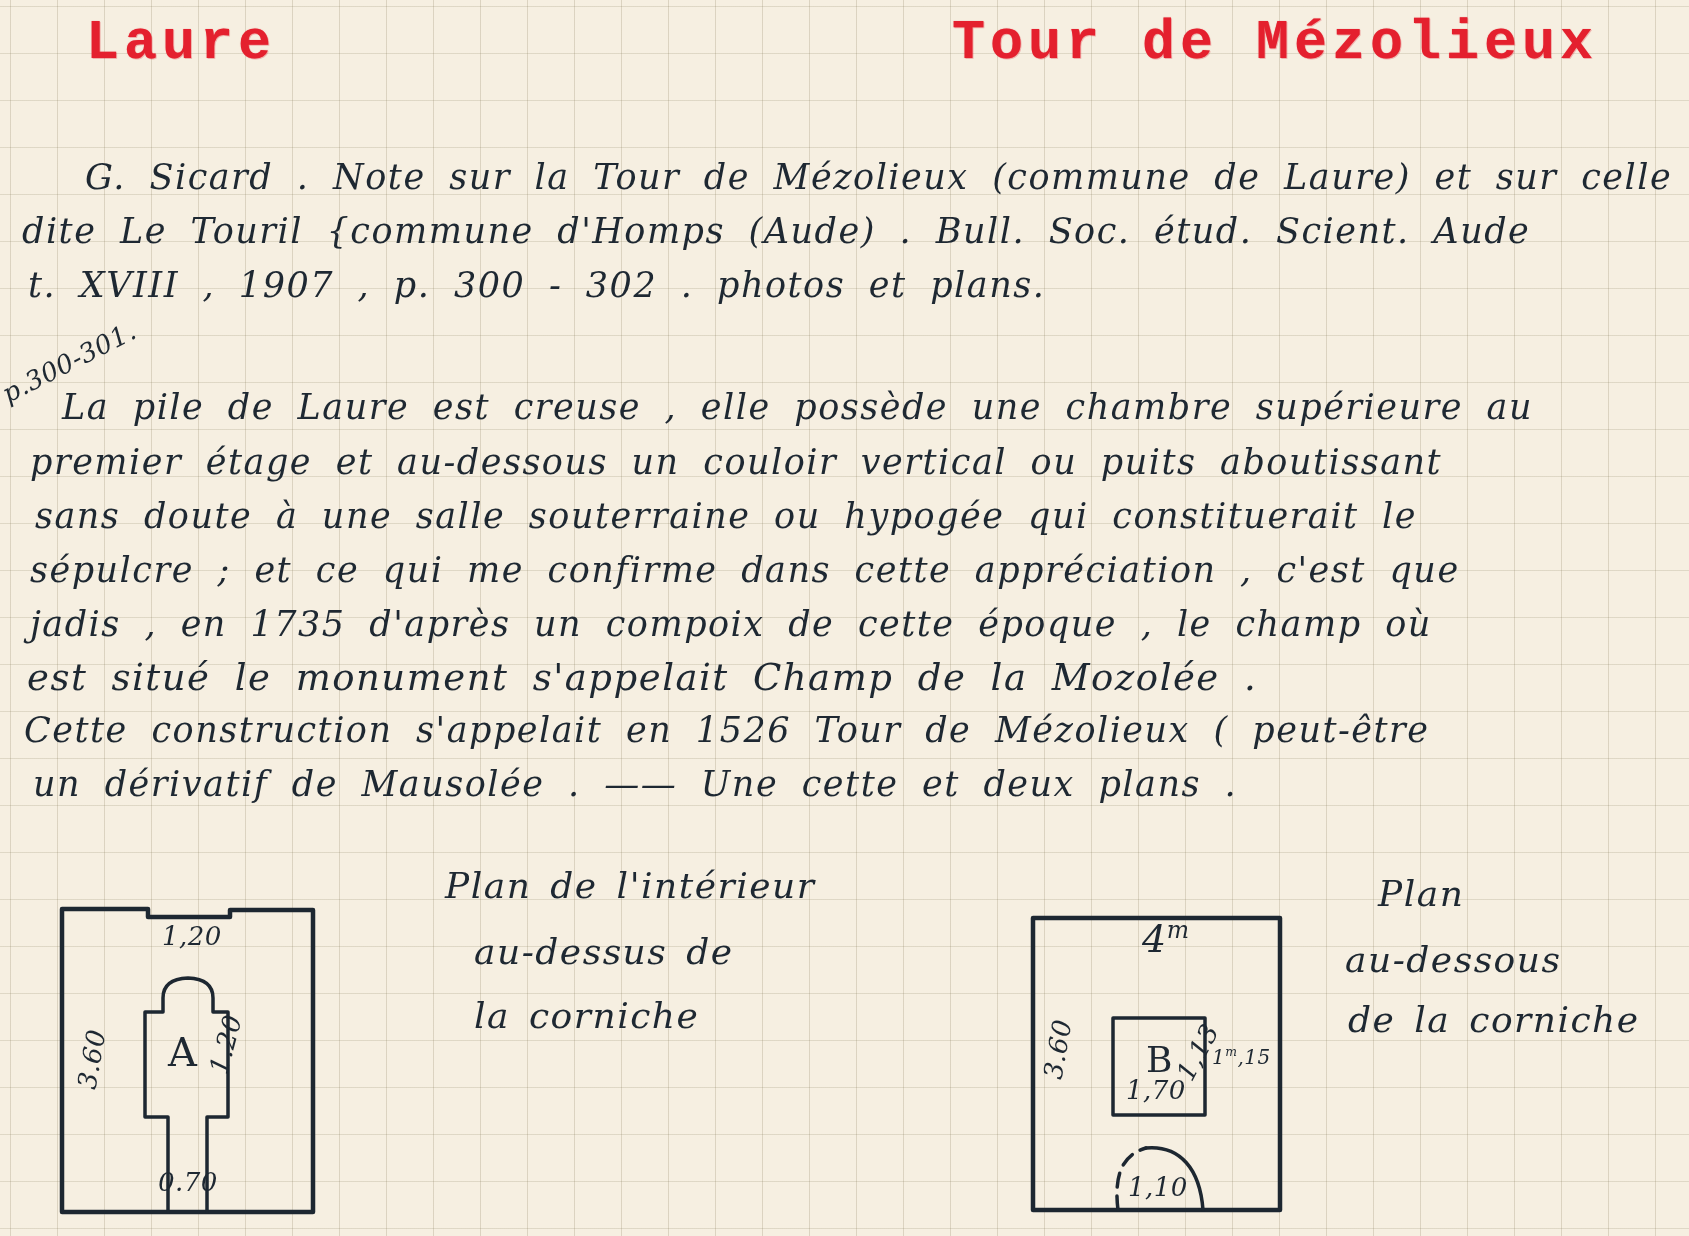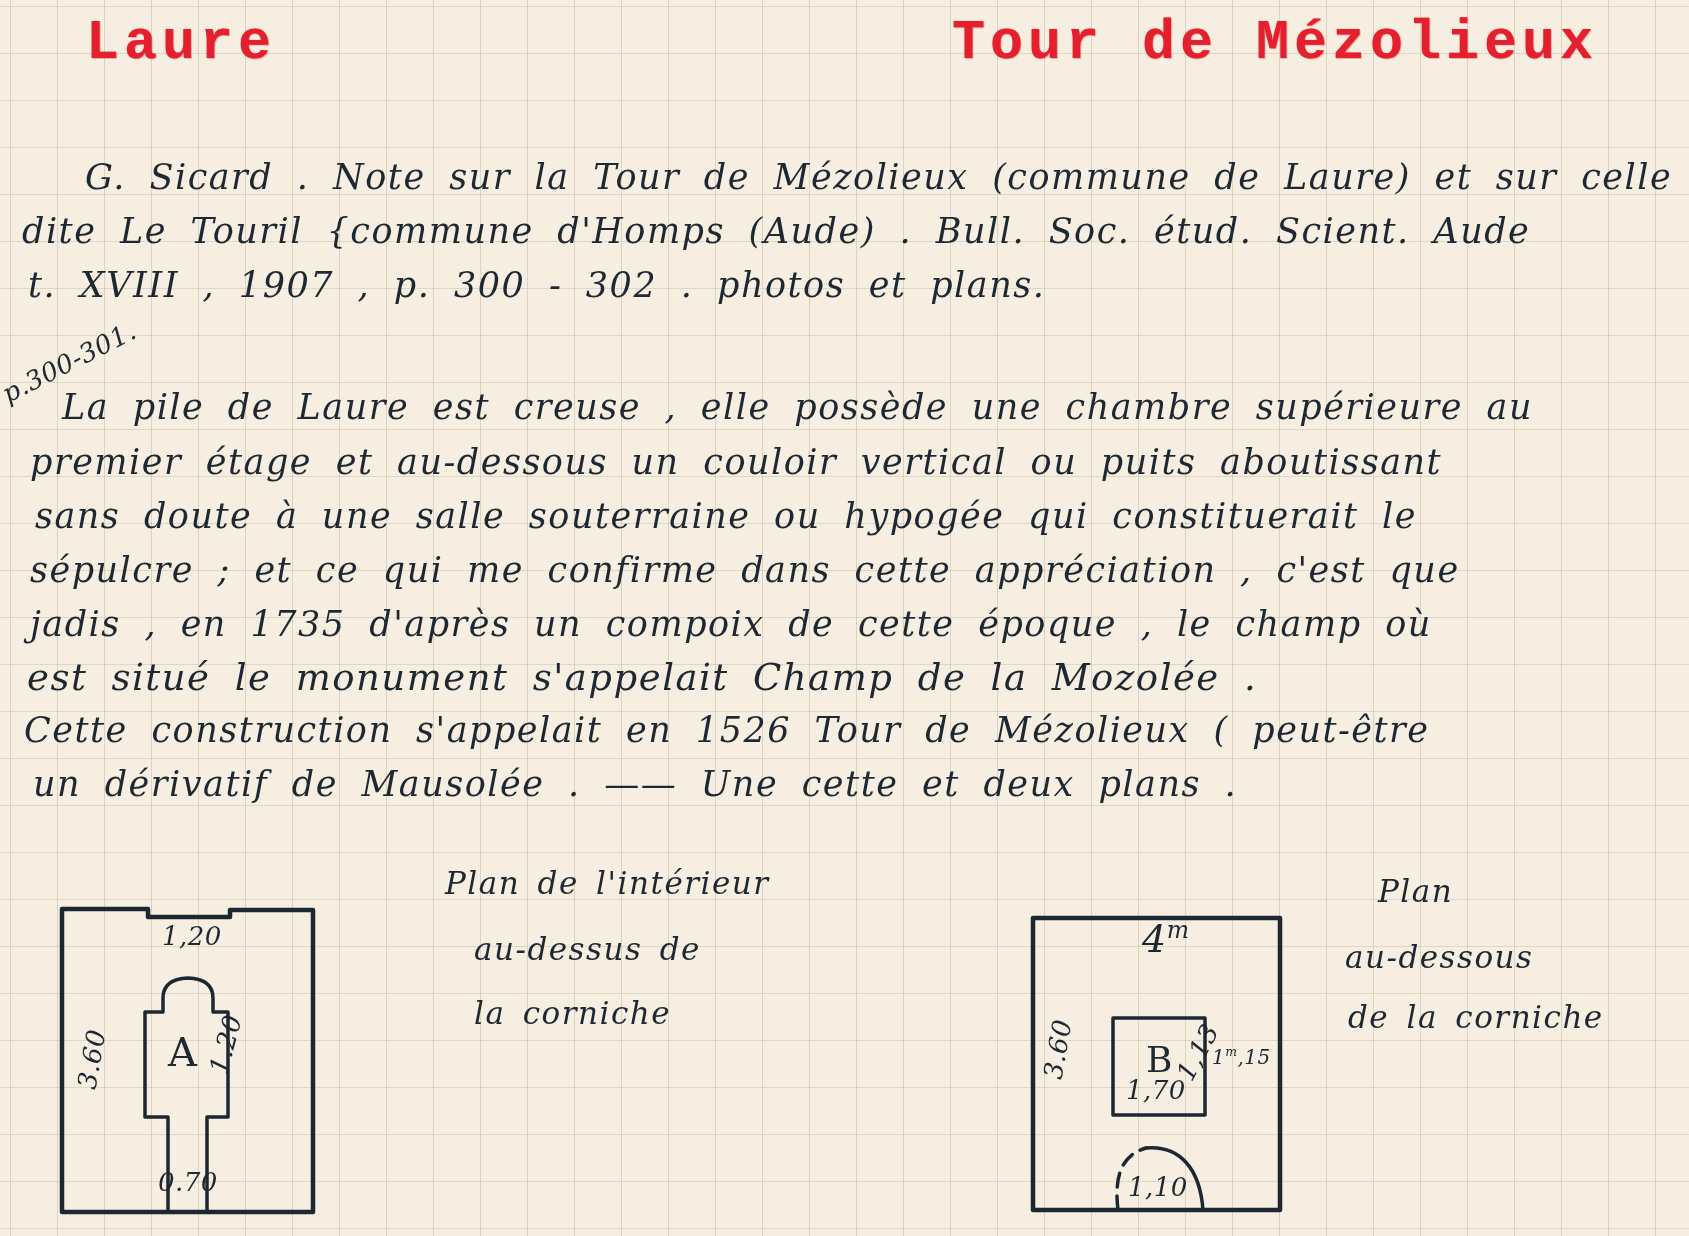--- a/index.html
+++ b/index.html
@@ -29,21 +29,21 @@
     font-family:"DejaVu Serif", serif;
     font-style:italic;
     color:#1e2832;
     font-size:35px;
     letter-spacing:1.5px;
     word-spacing:11px;
     white-space:nowrap;
     line-height:1.1;
   }
   .hw.small{font-size:26px;letter-spacing:0.5px;word-spacing:2px;}
-  .hw.caption{font-size:31px;word-spacing:6px;}
+  .hw.caption{font-size:36px;word-spacing:6px;}
   .rot{transform-origin:center center;}
   svg.plan{position:absolute;}
   svg.plan path{fill:none;stroke:#1d2731;stroke-width:4.5;stroke-linecap:round;stroke-linejoin:round;}
   svg.plan path.thin{stroke-width:3.5;}
   svg.plan path.dashed{stroke-dasharray:14 9;stroke-width:3.5;}
   sup{font-size:0.62em;}
 </style>
 </head>
 <body>
 

